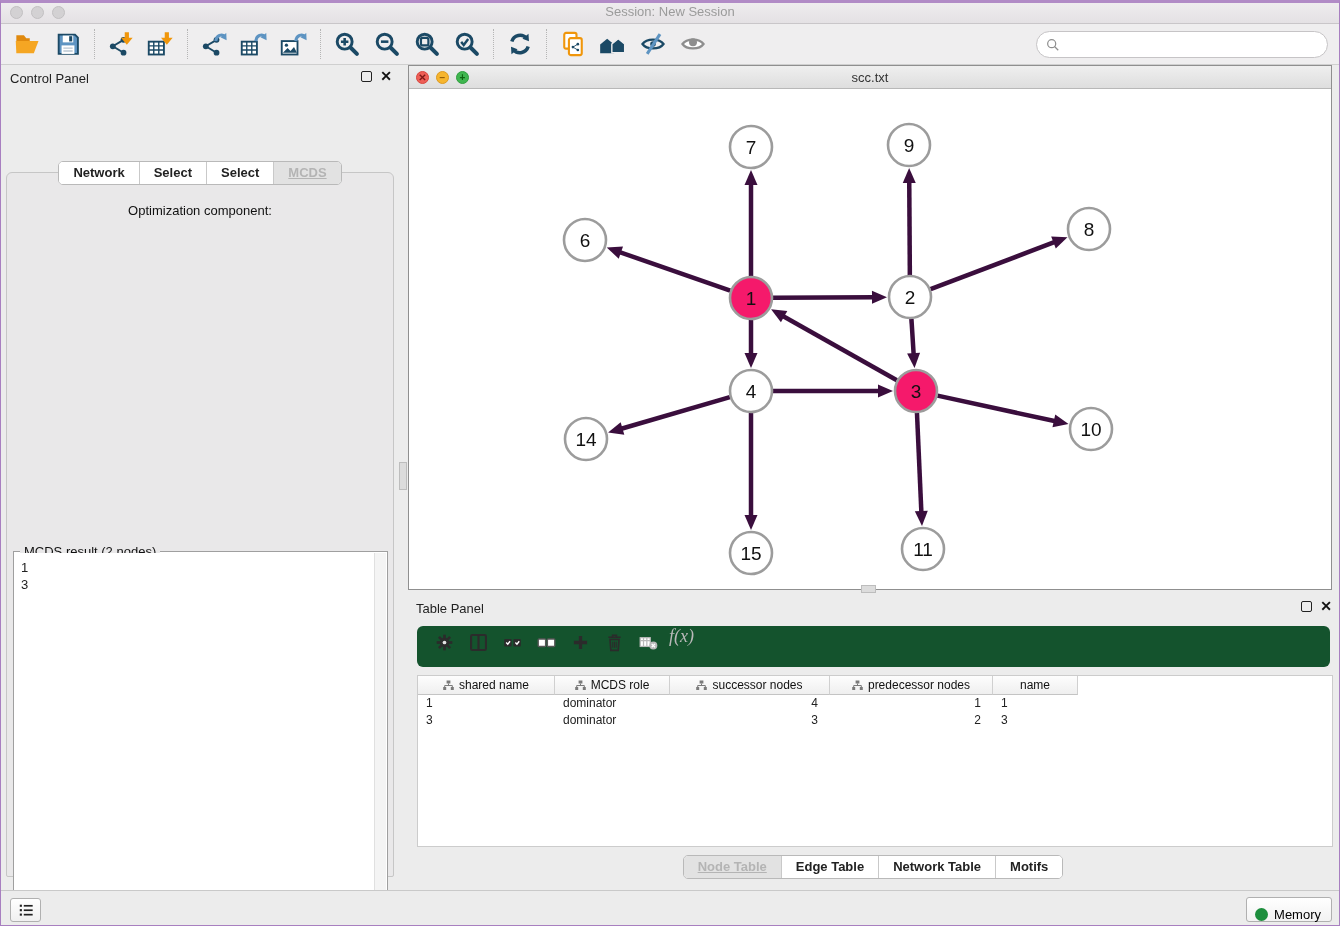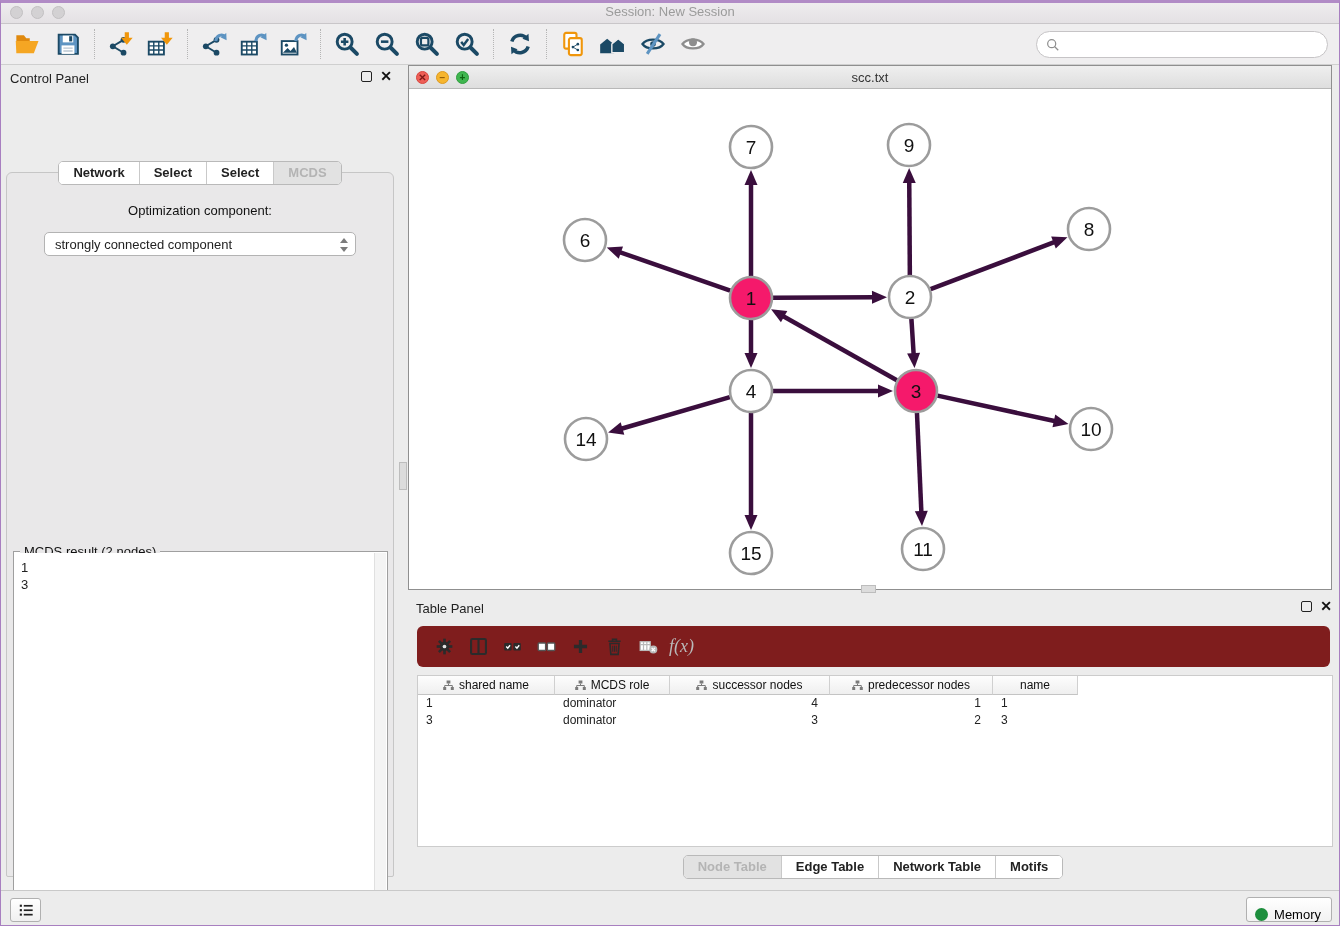--- a/index.html
+++ b/index.html
@@ -33,21 +33,21 @@
   
   .control-panel { position:absolute; left:0; top:65px; width:400px; height:816px; background:#ececec; }
   .panel-head { position:relative; height:27px; padding:6px 10px 0; font-size:13px; color:#222; }
   .panel-head .ph-icons { position:absolute; right:8px; top:6px; display:flex; gap:8px; align-items:center; }
   .float-glyph { width:11px; height:11px; border:1.5px solid #222; border-radius:2px; display:inline-block; }
   .close-glyph { font-size:14px; font-weight:bold; color:#111; line-height:11px; }
   .cp-tabs { position:absolute; left:0; right:0; top:96px; display:flex; justify-content:center; z-index:2; }
   .tabgroup { display:flex; border:1px solid #b9b9b9; border-radius:5px; overflow:hidden; background:#fff; }
   .tabgroup .tab { padding:3px 14px 4px; font-size:13px; font-weight:bold; background:#fff; border-right:1px solid #c9c9c9; cursor:pointer; }
   .tabgroup .tab:last-child { border-right:none; }
-  .tabgroup .tab.active { background:#e2e2e2; color:#b4b4b4; }
+  .tabgroup .tab.active { background:#e2e2e2; color:#b4b4b4;text-decoration:underline; }
   .cp-body { position:absolute; left:6px; right:6px; top:107px; bottom:4px;
     background:#e9e8e9; border:1px solid #c6c6c6; border-radius:6px 6px 2px 2px; }
   .opt-label { margin-top:30px; text-align:center; font-size:13px; color:#111; }
   .cp-select { position:relative; margin:14px auto 0; width:312px; height:24px; background:#fff;
     border:1px solid #b3b3b3; border-radius:5px; display:flex; align-items:center; padding:0 22px 0 10px; font-size:13px; cursor:pointer; }
   .cp-select .stepper { position:absolute; right:5px; top:3px; }
   .cp-buttons { display:flex; justify-content:center; gap:14px; margin-top:11px; }
   .cp-btn { height:24px; padding:0 15px; background:#fff; border:1px solid #b3b3b3; border-radius:5px;
     font-size:13px; font-family:"Liberation Sans",sans-serif; cursor:pointer; }
   .result-group { position:absolute; left:6px; top:378px; width:375px; height:375px; border:1px solid #9f9f9f; background:#fff; }
@@ -68,22 +68,22 @@
   .net-title { position:absolute; left:0; right:0; top:4px; text-align:center; font-size:13px; color:#333; }
   .net-canvas { position:absolute; left:0; top:23px; width:922px; height:500px; background:#fff; }
 
   .vsplit-grip { position:absolute; left:399px; top:462px; width:8px; height:28px;
     background:#dcdcdc; border:1px solid #bdbdbd; z-index:5; }
   .hsplit-grip { position:absolute; left:861px; top:585px; width:15px; height:8px;
     background:#dcdcdc; border:1px solid #bdbdbd; z-index:5; }
 
   
   .table-panel { position:absolute; left:406px; top:595px; width:934px; height:295px; background:#ececec; }
-  .tp-toolbar { position:absolute; left:11px; right:10px; top:31px; height:41px; background:#7f1d1d; border-radius:6px;
-    display:flex; align-items:center; padding-left:10px; }
+  .tp-toolbar { position:absolute; left:11px; right:10px; top:31px; height:41px; background:#14532d; border-radius:6px;
+    display:flex; padding-left:10px; }
   .tp-btn { width:34px; height:32px; border:none; background:transparent; display:flex; align-items:center; justify-content:center; cursor:pointer; }
   .tp-btn svg { width:21px; height:21px; }
   .fx-label { font-family:"Liberation Serif", serif; font-style:italic; font-size:18px; color:#b9b9b9; padding-left:4px; }
   .tp-table { position:absolute; left:11px; right:7px; top:80px; height:172px; background:#fff; border:1px solid #cccccc; overflow:hidden; }
   .tp-header { display:flex; height:19px; font-size:12px; }
   .th-cell { background:linear-gradient(#fdfdfd,#efefef); border-right:1px solid #d0d0d0; border-bottom:1px solid #c4c4c4;
     display:flex; align-items:center; justify-content:center; gap:5px; color:#111; cursor:pointer; }
   .th-cell svg { flex:none; }
   .tp-row { display:flex; height:17px; font-size:12px; }
   .td-cell { padding:1px 8px 0; white-space:nowrap; overflow:hidden; }
@@ -281,27 +281,20 @@
   <div class="cp-tabs" id="cp-tabs">
       <div class="tabgroup">
         <div class="tab">Network</div>
         <div class="tab">Select</div>
         <div class="tab">Select</div>
         <div class="tab active">MCDS</div>
       </div>
     </div>
   <div class="cp-body">
     <div class="opt-label">Optimization component:</div>
-    <div class="cp-select">
-      <span>strongly connected component</span>
-      <svg class="stepper" width="12" height="18" viewBox="0 0 12 18">
-        <path d="M6 2 L10 7 H2 Z" fill="#7c7c7c"></path>
-        <path d="M6 16 L2 11 H10 Z" fill="#7c7c7c"></path>
-      </svg>
-    </div>
     <div class="result-group">
       <span class="result-legend">MCDS result (2 nodes)</span>
       <div class="result-list" id="result-list">
           <div>1</div>
           <div>3</div>
         </div>
       <div class="result-scroll"></div>
     </div>
   </div>
 </div>

